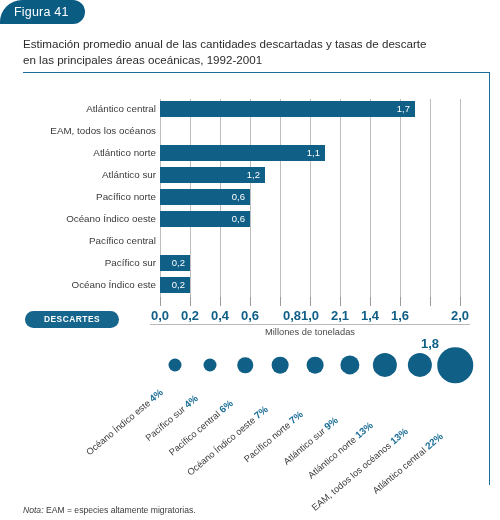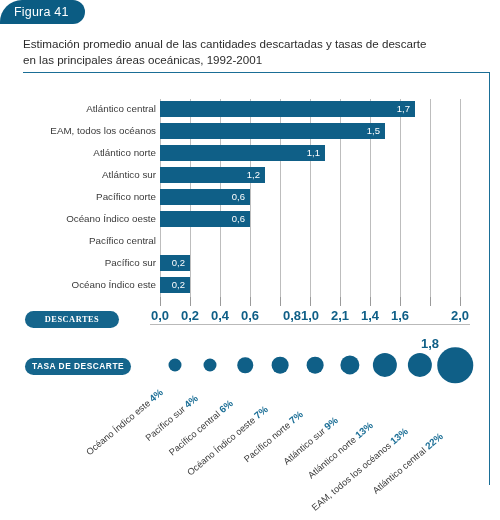--- a/index.html
+++ b/index.html
@@ -106,21 +106,21 @@
     position: absolute;
     background: #15658c;
     color: #ffffff;
     border-radius: 10px;
     font-size: 8.4px;
     font-weight: bold;
     letter-spacing: .5px;
     text-align: center;
     white-space: nowrap;
   }
-  .pill-descartes { left: 25px; top: 311px; width: 94px; height: 17px; line-height: 17px; font-family: Liberation Serif, serif; }
+  .pill-descartes { left: 25px; top: 311px; width: 94px; height: 17px; line-height: 17px; }
   .pill-tasa      { left: 25px; top: 358px; width: 106px; height: 17px; line-height: 17px; }
 
   
   .bubbles { position: absolute; left: 0px; top: 340px; width: 500px; height: 50px; }
   .bubble {
     position: absolute;
     background: #0f5f87;
     border-radius: 50%;
     transform: translate(-50%, -50%);
   }
@@ -170,24 +170,20 @@
       <div class="gridline" style="left: 180px;"></div>
       <div class="gridline" style="left: 210px;"></div>
       <div class="gridline" style="left: 240px;"></div>
       <div class="gridline" style="left: 270px;"></div>
       <div class="gridline" style="left: 300px;"></div>
       <div class="bar-row" style="top: 2px; width: 300px;">
         <div class="bar" style="width: 255px;"></div>
         <span class="bar-val" style="right: 50px;">1,7</span>
       </div>
       <div class="cat-label" style="top: 2px;">Atlántico central</div>
-      <div class="bar-row" style="top: 24px; width: 300px;">
-        <div class="bar" style="width: 225px;"></div>
-        <span class="bar-val" style="right: 80px;">1,5</span>
-      </div>
       <div class="cat-label" style="top: 24px;">EAM, todos los océanos</div>
       <div class="bar-row" style="top: 46px; width: 300px;">
         <div class="bar" style="width: 165px;"></div>
         <span class="bar-val" style="right: 140px;">1,1</span>
       </div>
       <div class="cat-label" style="top: 46px;">Atlántico norte</div>
       <div class="bar-row" style="top: 68px; width: 300px;">
         <div class="bar" style="width: 105px;"></div>
         <span class="bar-val" style="right: 200px;">1,2</span>
       </div>
@@ -235,23 +231,23 @@
       <div class="xlab" style="left: 110px;">0,6</div>
       <div class="xlab" style="left: 152px;">0,8</div>
       <div class="xlab" style="left: 170px;">1,0</div>
       <div class="xlab" style="left: 200px;">2,1</div>
       <div class="xlab" style="left: 230px;">1,4</div>
       <div class="xlab" style="left: 260px;">1,6</div>
       <div class="xlab" style="left: 290px; margin-top: 28px;">1,8</div>
       <div class="xlab" style="left: 320px;">2,0</div>
     </div>
   <div class="axis-rule"></div>
+  <div class="axis-title">Millones de toneladas</div>
 
   <div class="pill pill-descartes">DESCARTES</div>
-  <div class="pill pill-tasa">TASA DE DESCARTE</div>
 
   <div class="bubbles" id="bubbles">
       <div class="bubble" style="width: 13px; height: 13px; left: 175px; top: 25px;"></div>
       <div class="bubble" style="width: 13px; height: 13px; left: 210px; top: 25px;"></div>
       <div class="bubble" style="width: 15.5px; height: 15.5px; left: 245px; top: 25px;"></div>
       <div class="bubble" style="width: 16.75px; height: 16.75px; left: 280px; top: 25px;"></div>
       <div class="bubble" style="width: 16.75px; height: 16.75px; left: 315px; top: 25px;"></div>
       <div class="bubble" style="width: 19.25px; height: 19.25px; left: 350px; top: 25px;"></div>
       <div class="bubble" style="width: 24.25px; height: 24.25px; left: 385px; top: 25px;"></div>
       <div class="bubble" style="width: 24.25px; height: 24.25px; left: 420px; top: 25px;"></div>
@@ -262,14 +258,17 @@
       <div class="blabel" style="left: 200px; top: 389.5px; transform: rotate(-40deg) translate(-100%, 0px);">Pacífico sur <b>4%</b></div>
       <div class="blabel" style="left: 235px; top: 395px; transform: rotate(-40deg) translate(-100%, 0px);">Pacífico central <b>6%</b></div>
       <div class="blabel" style="left: 270px; top: 400.5px; transform: rotate(-40deg) translate(-100%, 0px);">Océano Índico oeste <b>7%</b></div>
       <div class="blabel" style="left: 305px; top: 406px; transform: rotate(-40deg) translate(-100%, 0px);">Pacífico norte <b>7%</b></div>
       <div class="blabel" style="left: 340px; top: 411.5px; transform: rotate(-40deg) translate(-100%, 0px);">Atlántico sur <b>9%</b></div>
       <div class="blabel" style="left: 375px; top: 417px; transform: rotate(-40deg) translate(-100%, 0px);">Atlántico norte <b>13%</b></div>
       <div class="blabel" style="left: 410px; top: 422.5px; transform: rotate(-40deg) translate(-100%, 0px);">EAM, todos los océanos <b>13%</b></div>
       <div class="blabel" style="left: 445px; top: 428px; transform: rotate(-40deg) translate(-100%, 0px);">Atlántico central <b>22%</b></div>
     </div>
 
+  <div class="note">
+    <i>Nota:</i><span> EAM = especies altamente migratorias.</span>
+  </div>
 
 </div>
 
 </body></html>

